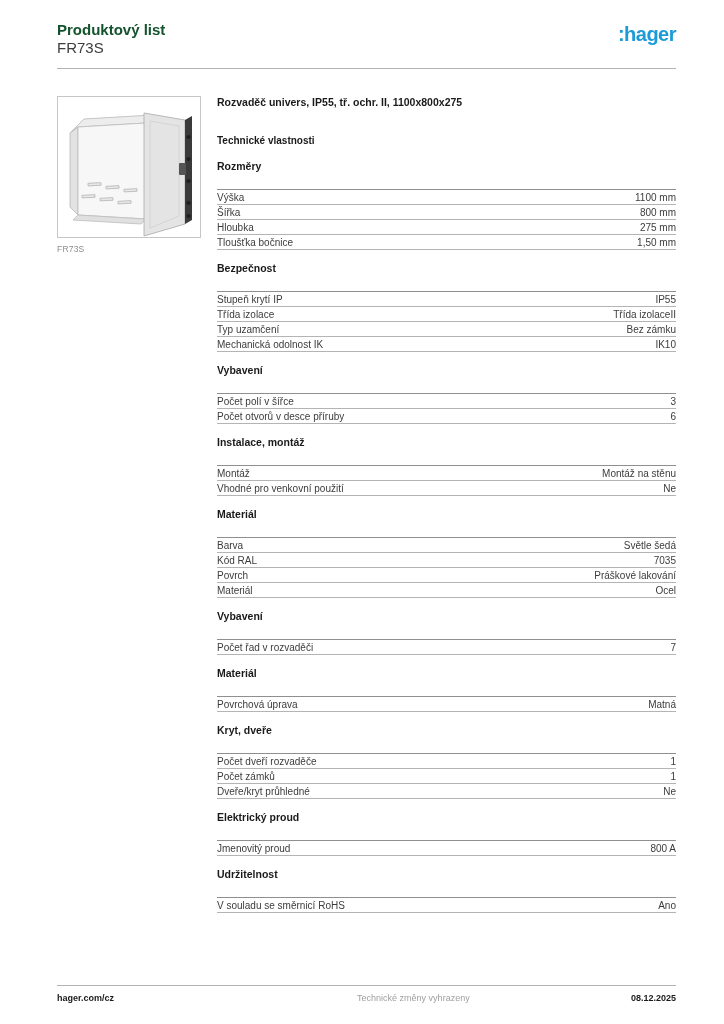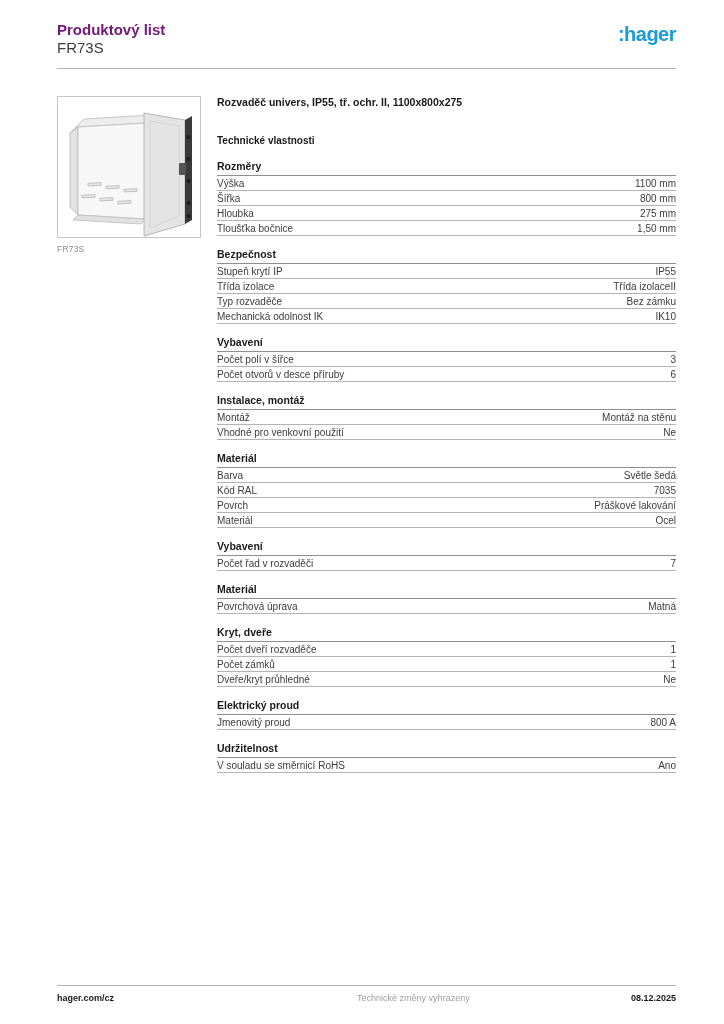--- a/index.html
+++ b/index.html
@@ -2,38 +2,38 @@
 <html lang="cs"><head>
 <meta charset="utf-8">
 <style>
   * { margin:0; padding:0; box-sizing:border-box; }
   html,body { background:#ffffff; }
   body { font-family:"Liberation Sans", sans-serif; color:#3c3c3c; }
   .page { position:relative; width:724px; height:1024px; background:#fff; overflow:hidden; }
 
   
   .header { position:absolute; left:57px; top:21px; right:48px; }
-  .doc-title { font-size:15px; font-weight:bold; color:#701a75; line-height:18px; }
+  .doc-title { font-size:15px; font-weight:bold; color:#14532d; line-height:18px; }
   .doc-subtitle { font-size:15px; color:#3c3c3c; line-height:18px; }
   .logo { position:absolute; right:0; top:2px; font-size:20px; font-weight:bold; letter-spacing:-0.5px; }
   .header-rule { position:absolute; left:57px; right:48px; top:68px; border-top:1px solid #b3b3b3; }
 
   
   .image-col { position:absolute; left:57px; top:96px; width:144px; }
   .image-box { width:144px; height:142px; background:#fff; border:1px solid #c6c6c6; }
   .image-caption { margin-top:6px; font-size:8.5px; color:#8c8c8c; letter-spacing:0.2px; }
 
   
   .spec-col { position:absolute; left:217px; top:96px; right:48px; }
   .product-title { font-size:10.5px; font-weight:bold; color:#1a1a1a; line-height:13px; }
   .tech-title { margin-top:25px; font-size:10px; font-weight:bold; color:#1a1a1a; line-height:13px; }
   .sections { margin-top:13px; }
   .sec { margin-top:12px; }
   .sec:first-child { margin-top:0; }
-  .sec-h { font-size:10.5px; font-weight:bold; color:#1a1a1a; padding-bottom:3px; border-bottom:1px solid #8f8f8f; }
+  .sec-h { font-size:10.5px; font-weight:bold; color:#1a1a1a; padding-bottom:17px; border-bottom:1px solid #8f8f8f; }
   .row { display:flex; justify-content:space-between; align-items:center; height:15px; border-bottom:1px solid #b4b4b4; font-size:10px; color:#3c3c3c; }
   .row .lbl { white-space:nowrap; }
   .row .val { white-space:nowrap; text-align:right; }
 
   
   .footer-rule { position:absolute; left:57px; right:48px; top:985px; border-top:1px solid #b3b3b3; }
   .footer { position:absolute; left:57px; right:48px; top:993px; display:flex; align-items:baseline; font-size:9px; }
   .footer .f-left  { flex:1; text-align:left;  font-weight:bold; color:#1a1a1a; }
   .footer .f-center{ flex:1; text-align:right; color:#9e9e9e; }
   .footer .f-right { flex:1; text-align:right; font-weight:bold; color:#1a1a1a; }
@@ -117,21 +117,21 @@
           <div class="sec-h">Bezpečnost</div>
           <div class="row">
             <span class="lbl">Stupeň krytí IP</span>
             <span class="val">IP55</span>
           </div>
           <div class="row">
             <span class="lbl">Třída izolace</span>
             <span class="val">Třída izolaceII</span>
           </div>
           <div class="row">
-            <span class="lbl">Typ rozvaděče</span>
+            <span class="lbl">Typ uzamčení</span>
             <span class="val">Bez zámku</span>
           </div>
           <div class="row">
             <span class="lbl">Mechanická odolnost IK</span>
             <span class="val">IK10</span>
           </div>
         </div>
         <div class="sec">
           <div class="sec-h">Vybavení</div>
           <div class="row">

